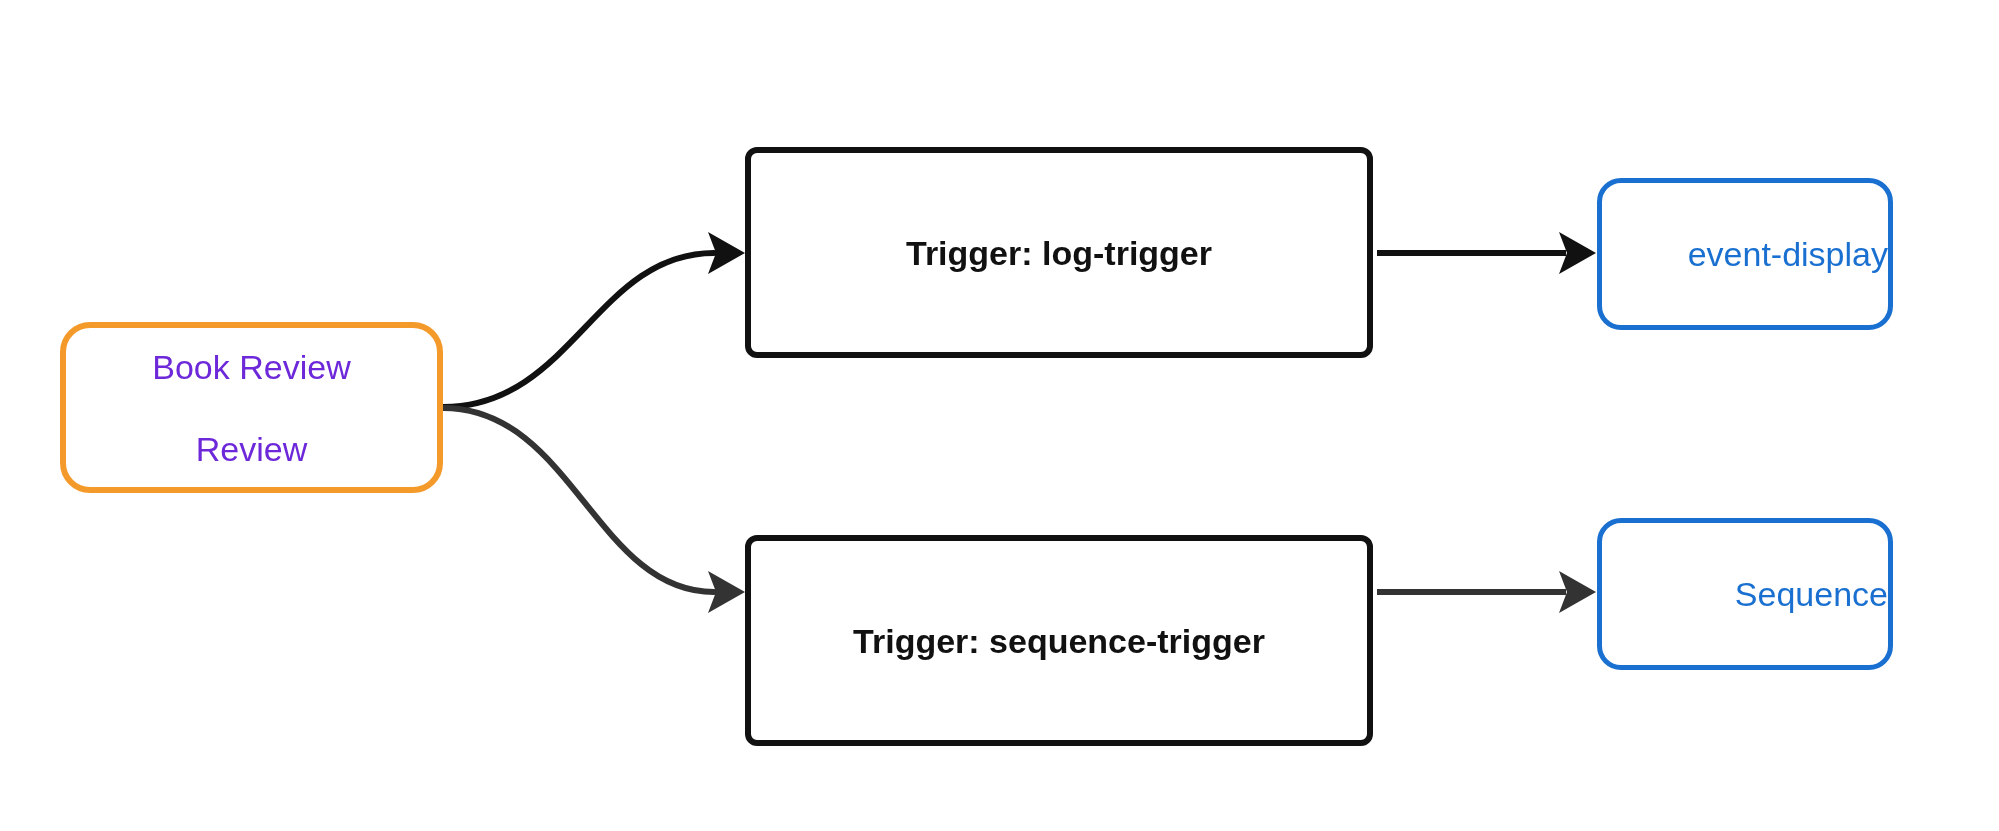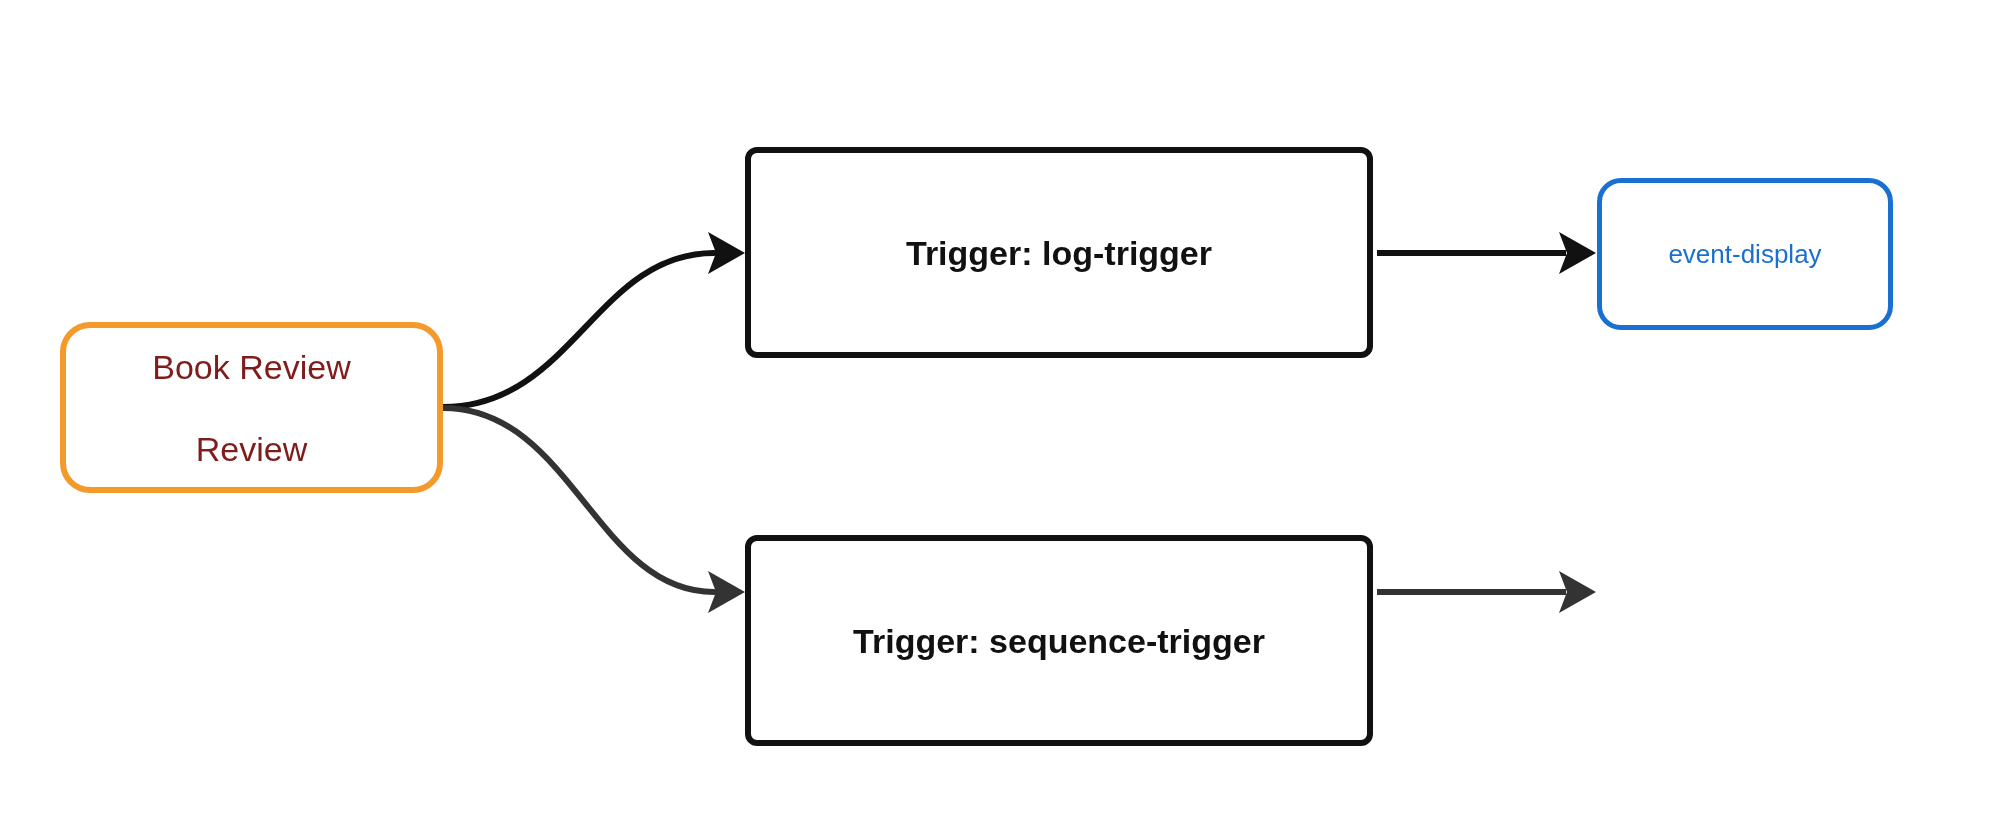--- a/index.html
+++ b/index.html
@@ -29,21 +29,21 @@
     flex-direction: column;
     align-items: center;
     justify-content: center;
     text-align: center;
   }
   .node-broker {
     left: 60px; top: 322px;
     width: 383px; height: 171px;
     border: 6px solid #F49A2B;
     border-radius: 30px;
-    color: #7f1d1d;
+    color: #6d28d9;
     font-size: 34px;
     line-height: 50px;
     gap: 32px;
   }
   .node-trigger {
     left: 745px;
     width: 628px; height: 211px;
     border: 6px solid #111111;
     border-radius: 12px;
     color: #111111;
@@ -52,22 +52,23 @@
   }
   .node-trigger-1 { top: 147px; }
   .node-trigger-2 { top: 487px; margin-top: 48px; }
   .node-trigger .title { font-weight: bold; }
   .node-endpoint {
     left: 1597px;
     width: 296px; height: 152px;
     border: 5px solid #1A70D0;
     border-radius: 24px;
     color: #1A70D0;
-    font-size: 26px;
+    font-size: 34px;
     line-height: 44px;
+    align-items: flex-end;
   }
   .node-endpoint-1 { top: 178px; }
   .node-endpoint-2 { top: 518px; }
 </style>
 </head>
 <body>
 
 <div class="canvas">
 
   <svg class="edges" viewBox="0 0 1999 831" xmlns="http://www.w3.org/2000/svg">
@@ -95,14 +96,17 @@
   </div>
 
   <div class="node node-trigger node-trigger-2">
     <span class="title">Trigger: sequence-trigger</span>
   </div>
 
   <div class="node node-endpoint node-endpoint-1">
     <span>event-display</span>
   </div>
 
+  <div class="node node-endpoint node-endpoint-2">
+    <span>Sequence</span>
+  </div>
 
 </div>
 
 </body></html>

